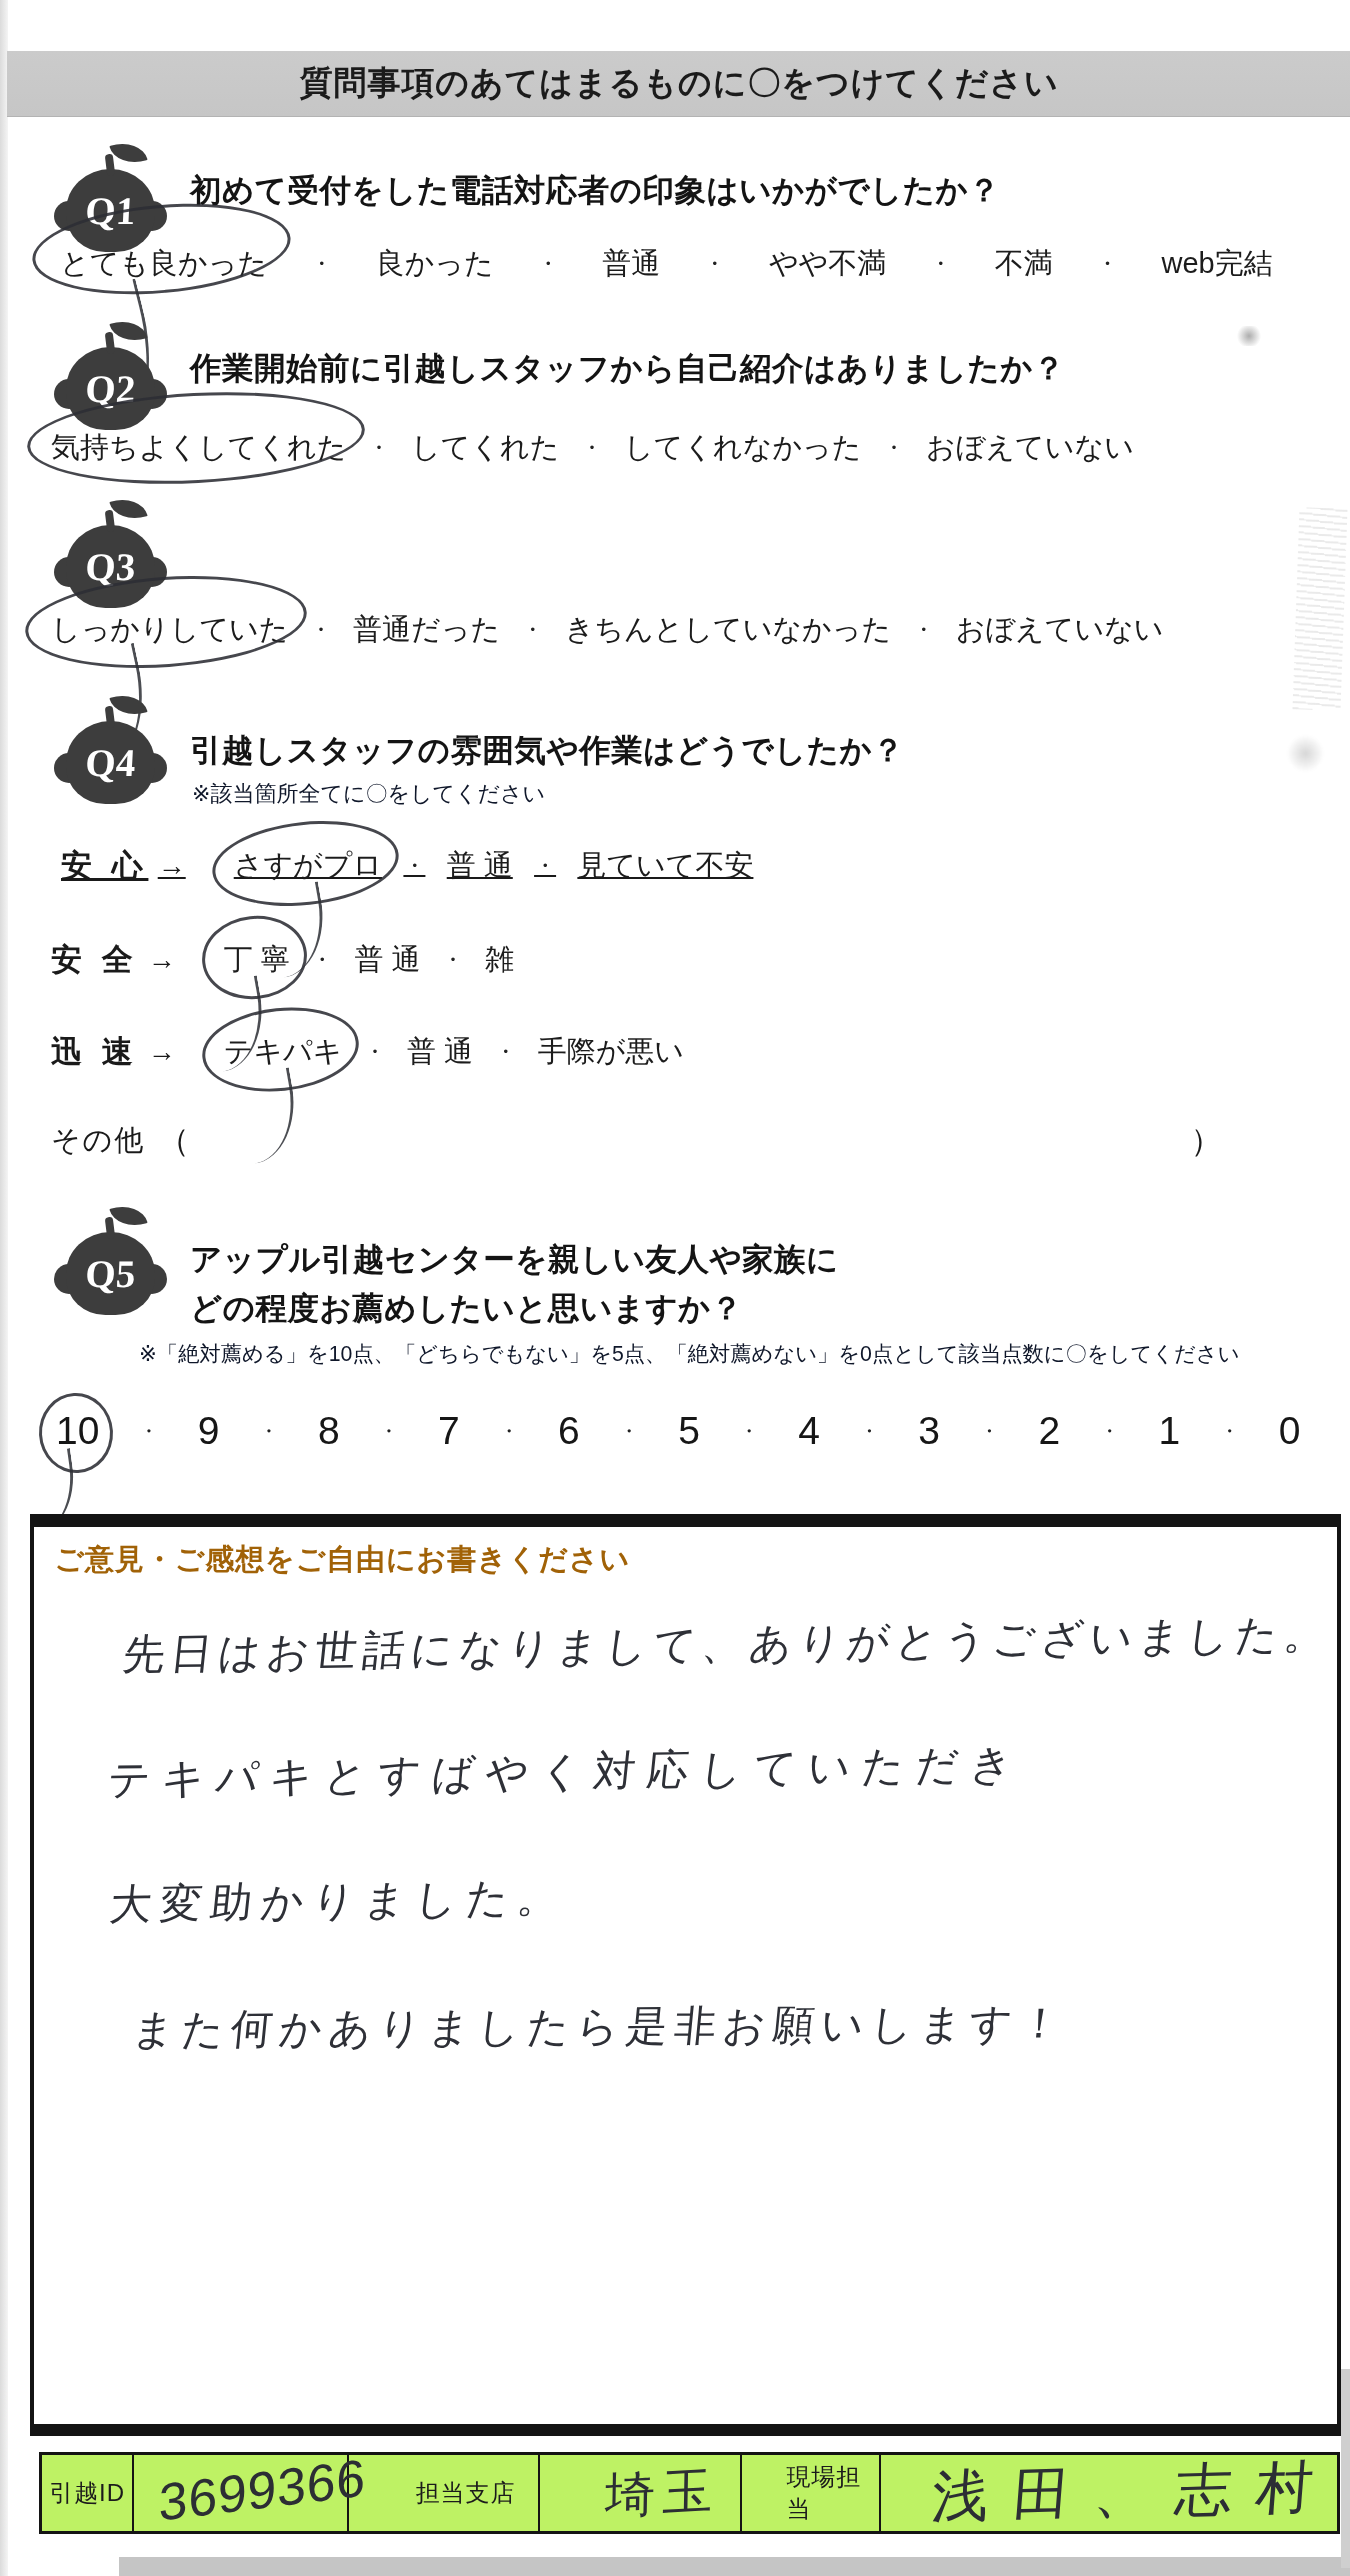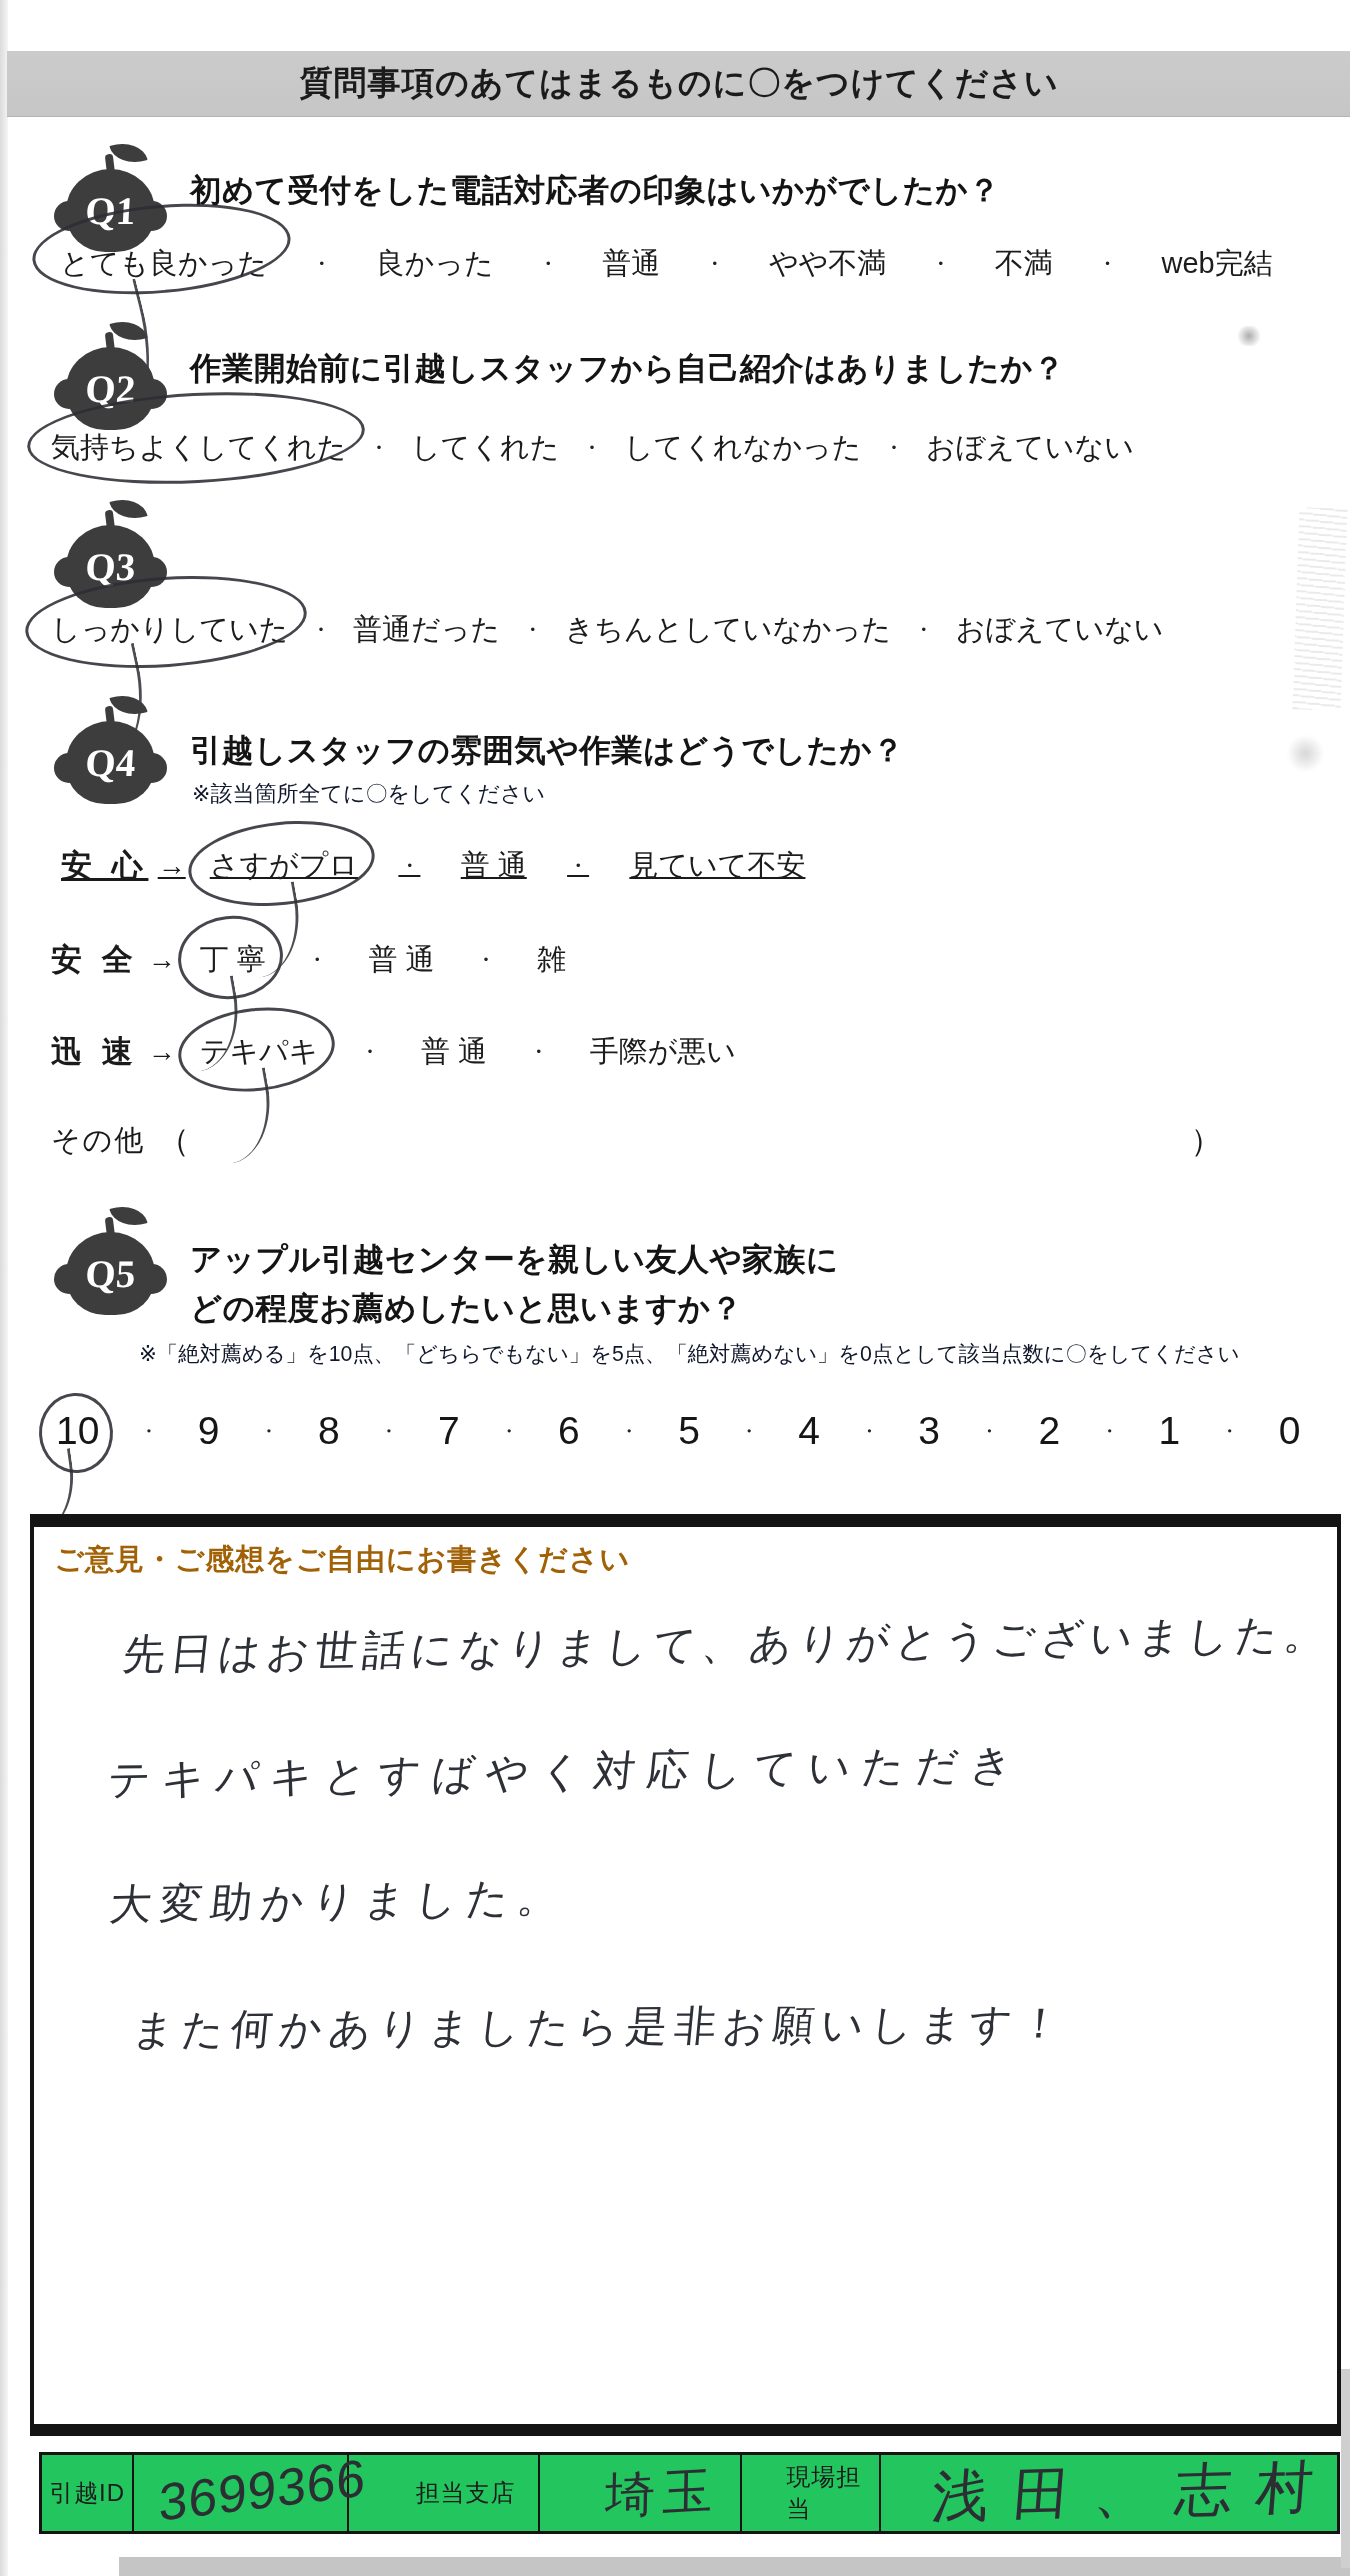--- a/index.html
+++ b/index.html
@@ -68,21 +68,21 @@
   .q3opts .circled::before{left:-26px;right:-18.5px;top:-33px;bottom:-16.7px;transform:rotate(-4deg);}
   .q3opts .tail::after{height:111px;bottom:-109px;right:60%;transform:rotate(-12deg);}
   .q4row .circled::before{left:-22px;right:-16.7px;top:-24px;bottom:-18.5px;transform:rotate(-6deg);}
   .scale .circled::before{left:-16.7px;right:-14px;top:-15.8px;bottom:-20.4px;transform:rotate(-3deg);}
   .scale .tail::after{height:83px;bottom:-82px;right:55%;transform:rotate(-8deg);}
 
   
   .q4row{position:absolute;display:flex;align-items:center;white-space:nowrap;}
   .q4row .rlabel{font-size:31px;font-weight:bold;letter-spacing:5.6px;}
   .q4row .arrow{font-size:28px;margin:0 24px 0 9.3px;font-weight:bold;}
-  .q4row .opts{position:static;gap:19px;}
+  .q4row .opts{position:static;margin-left:24px;}
   .otherrow{position:absolute;font-size:29px;display:flex;align-items:center;}
   .otherrow .olabel{letter-spacing:1.9px;}
   .otherrow .paren{font-size:31.5px;}
   .otherrow .paren.open{margin-left:13px;}
   .otherrow .gap{display:inline-block;width:1001px;}
 
   
   .scale{font-size:39px;font-weight:normal;color:#161616;}
   .scale .sep{margin:0 39px;font-size:20.4px;}
 
@@ -99,21 +99,21 @@
     margin-bottom:69px;transform:rotate(-1deg) skewX(-7deg);transform-origin:left center;
   }
   .hand-line:nth-child(1){margin-left:89px;}
   .hand-line:nth-child(2){margin-left:74px;letter-spacing:11px;}
   .hand-line:nth-child(3){margin-left:76px;letter-spacing:8.3px;}
   .hand-line:nth-child(4){margin-left:98px;letter-spacing:6.5px;transform:rotate(-.4deg) skewX(-6deg);}
 
   
   .footer-table{
     position:absolute;left:39px;top:2452px;width:1301px;height:82px;
-    border:3.7px solid #141414;box-sizing:border-box;display:flex;background:#22c55e;gap:44px;
+    border:3.7px solid #141414;box-sizing:border-box;display:flex;background:#bef264;gap:44px;
   }
   .fcell{border-right:2.8px solid #141414;display:flex;align-items:center;justify-content:center;
     overflow:visible;box-sizing:border-box;}
   .fcell:last-child{border-right:none;}
   .fcell.label{font-size:24px;color:#1b1b1b;letter-spacing:0.9px;}
   .c1{width:93px;} .c2{width:171px;} .c3{width:148px;} .c4{width:160px;} .c5{width:95px;} .c6{flex:1;}
   .hand{color:#2c2e34;white-space:nowrap;}
   .hand-id{font-size:52px;transform:rotate(-7deg) skewX(-7deg);letter-spacing:0.9px;margin-top:-5.6px;}
   .hand-branch{font-size:50px;transform:rotate(-3deg) skewX(-4deg);letter-spacing:7.4px;}
   .hand-names{font-size:57px;transform:rotate(-1.5deg) skewX(-6deg);letter-spacing:24px;

